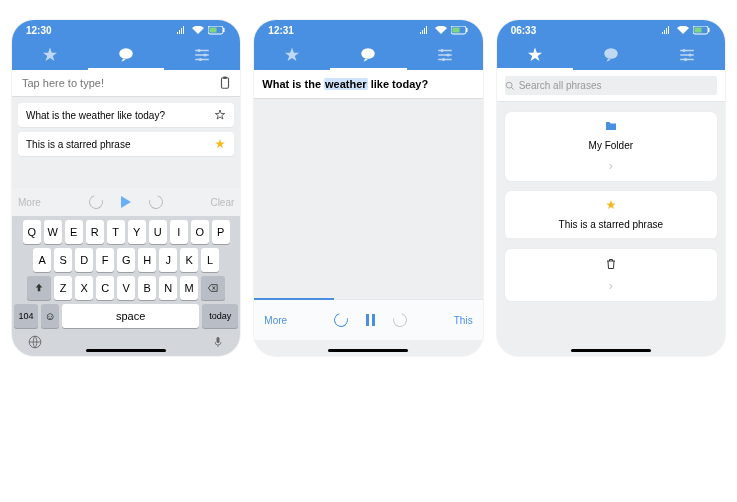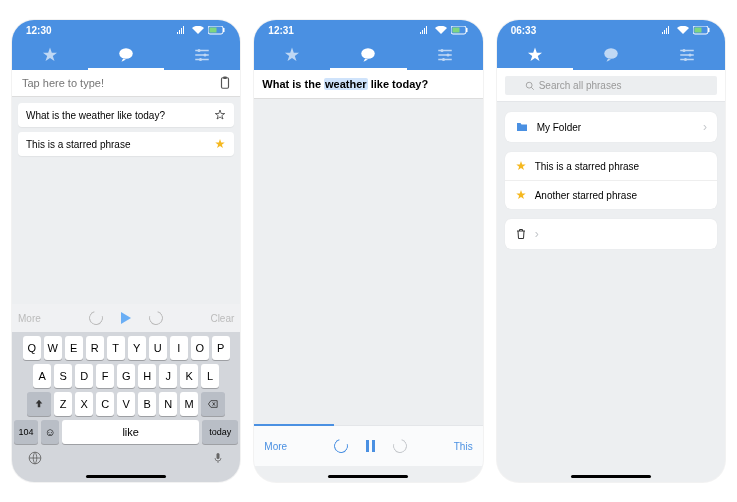--- a/index.html
+++ b/index.html
@@ -5,21 +5,21 @@
   body {
     margin: 0;
     padding: 20px 12px;
     background: #fff;
     font-family: -apple-system, "Helvetica Neue", Arial, sans-serif;
     display: flex;
     gap: 14px;
   }
   .phone {
     width: 230px;
-    height: 462px;
+    height: 336px;
     background: #edeff1;
     border-radius: 22px;
     overflow: hidden;
     display: flex;
     flex-direction: column;
     box-shadow: 0 0 0 1px rgba(0,0,0,0.05);
     position: relative;
   }
   .status-bar {
     height: 20px;
@@ -172,38 +172,39 @@
     display:flex;
     align-items:center;
     gap:5px;
     font-size:10px;
     color:#999;
   }
   .search-row .sbox {
     flex:1;
     background:#eceef0;
     border-radius:2px;
-    padding:4px 20px;
+    padding:4px 0;
     display:flex;
     align-items:center;
     gap:4px;
   }
   .list3 { padding:10px 8px; display:flex; flex-direction:column; gap:10px;}
   .card {
     background:#fff;
     border-radius:6px;
     padding:0;
     font-size:10px;
     box-shadow:0 0 1px rgba(0,0,0,0.1);
   }
   .row3 {
     display:flex;
     align-items:center;
     padding:8px 10px;
     gap:8px;
+    flex-direction:column;
   }
   .row3.border-b { border-bottom:1px solid #eee;}
   .chev { color:#c5c8cc; font-size:12px;}
   .edit-bar {
     height:30px;
     background:#fafbfc;
     display:flex;
     align-items:center;
     justify-content:flex-end;
     padding:0 12px;
@@ -320,21 +321,21 @@
       <div class="key wide">
           <svg width="12" height="10" viewBox="0 0 24 24">
             <path d="M7 4l-6 8 6 8h15V4z" fill="none" stroke="#333" stroke-width="2"></path>
             <path d="M11 8l6 8M17 8l-6 8" stroke="#333" stroke-width="2"></path>
           </svg>
         </div>
     </div>
     <div class="krow">
       <div class="key num">104</div>
       <div class="key gray" style="width:18px">☺</div>
-      <div class="key space">like</div>
+      <div class="key space">space</div>
       <div class="key ret">today</div>
     </div>
     <div class="kbottom">
       <svg width="14" height="14" viewBox="0 0 24 24">
           <circle cx="12" cy="12" r="10" fill="none" stroke="#666" stroke-width="1.5"></circle>
           <path d="M2 12h20M12 2c4 5 4 15 0 20M12 2c-4 5-4 15 0 20" fill="none" stroke="#666" stroke-width="1.5"></path>
         </svg>
       <svg width="12" height="14" viewBox="0 0 24 24">
           <rect x="9" y="2" width="6" height="12" rx="3" fill="#666"></rect>
           <path d="M6 12a6 6 0 0012 0M12 18v4" stroke="#666" stroke-width="1.5" fill="none"></path>
@@ -462,26 +463,20 @@
         <span class="chev">›</span>
       </div>
     </div>
     <div class="card">
       <div class="row3 border-b">
         <svg width="12" height="12" viewBox="0 0 24 24">
             <path d="M12 2l2.4 7h7l-5.7 4.3L18 20l-6-4-6 4 2.3-6.7L2.6 9h7z" fill="#f5b820"></path>
           </svg>
         <span class="flex-fill">This is a starred phrase</span>
       </div>
-      <div class="row3">
-        <svg width="12" height="12" viewBox="0 0 24 24">
-            <path d="M12 2l2.4 7h7l-5.7 4.3L18 20l-6-4-6 4 2.3-6.7L2.6 9h7z" fill="#f5b820"></path>
-          </svg>
-        <span class="flex-fill">Another starred phrase</span>
-      </div>
     </div>
     <div class="card">
       <div class="row3">
         <svg width="12" height="14" viewBox="0 0 24 24">
             <path d="M4 6h16M9 6V3h6v3M6 6l1 15h10l1-15" fill="none" stroke="#333" stroke-width="2"></path>
           </svg>
         <span class="chev">›</span>
       </div>
     </div>
   </div>

